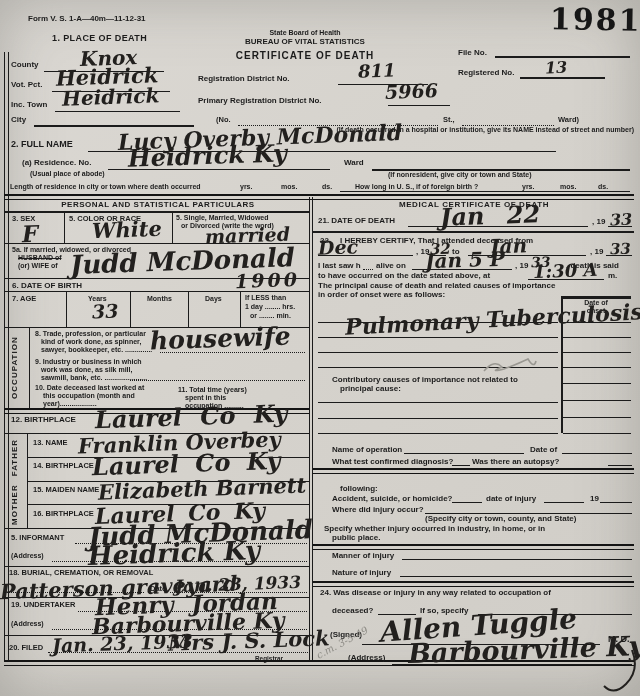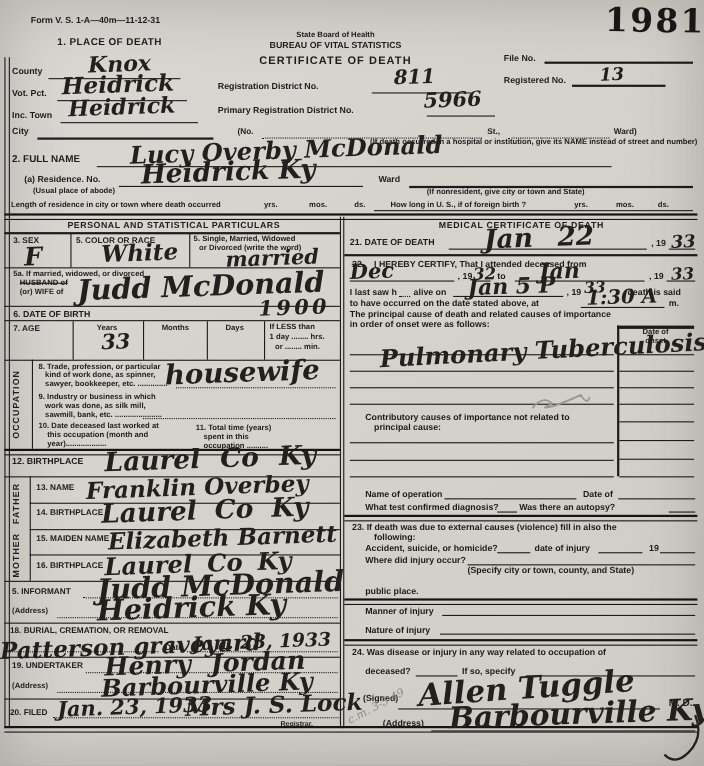--- a/index.html
+++ b/index.html
@@ -289,31 +289,31 @@
   <div class="abs lbl f8" style="left:332px;top:445px;">Name of operation</div>
   <div class="abs ln" style="left:404px;top:453px;width:120px;"></div>
   <div class="abs lbl f8" style="left:530px;top:445px;">Date of</div>
   <div class="abs ln" style="left:562px;top:453px;width:70px;"></div>
   <div class="abs lbl f8" style="left:332px;top:457px;">What test confirmed diagnosis?</div>
   <div class="abs ln" style="left:452px;top:465px;width:18px;"></div>
   <div class="abs lbl f8" style="left:472px;top:457px;">Was there an autopsy?</div>
   <div class="abs ln" style="left:608px;top:465px;width:24px;"></div>
   <div class="abs dbl" style="left:313px;top:468px;width:321px;"></div>
 
-  <div class="abs lbl f8" style="left:320px;top:475px;">23. If death was due to external causes (violence) fill in also the</div>
   <div class="abs lbl f8" style="left:340px;top:484px;">following:</div>
   <div class="abs lbl f8" style="left:332px;top:494px;">Accident, suicide, or homicide?</div>
   <div class="abs ln" style="left:452px;top:502px;width:30px;"></div>
   <div class="abs lbl f8" style="left:486px;top:494px;">date of injury</div>
   <div class="abs ln" style="left:544px;top:502px;width:40px;"></div>
   <div class="abs lbl f8" style="left:590px;top:494px;">19</div>
   <div class="abs ln" style="left:600px;top:502px;width:32px;"></div>
   <div class="abs lbl f8" style="left:332px;top:505px;">Where did injury occur?</div>
   <div class="abs ln" style="left:425px;top:513px;width:207px;"></div>
   <div class="abs lbl f8" style="left:425px;top:514px;">(Specify city or town, county, and State)</div>
+  <div class="abs lbl f8" style="left:324px;top:524px;">Specify whether injury occurred in industry, in home, or in</div>
   <div class="abs lbl f8" style="left:332px;top:533px;">public place.</div>
   <div class="abs dbl" style="left:313px;top:544px;width:321px;"></div>
 
   <div class="abs lbl f8" style="left:332px;top:551px;">Manner of injury</div>
   <div class="abs ln" style="left:402px;top:559px;width:230px;"></div>
   <div class="abs lbl f8" style="left:332px;top:568px;">Nature of injury</div>
   <div class="abs ln" style="left:400px;top:576px;width:232px;"></div>
   <div class="abs dbl" style="left:313px;top:581px;width:321px;"></div>
 
   <div class="abs lbl f8" style="left:320px;top:588px;">24. Was disease or injury in any way related to occupation of</div>

